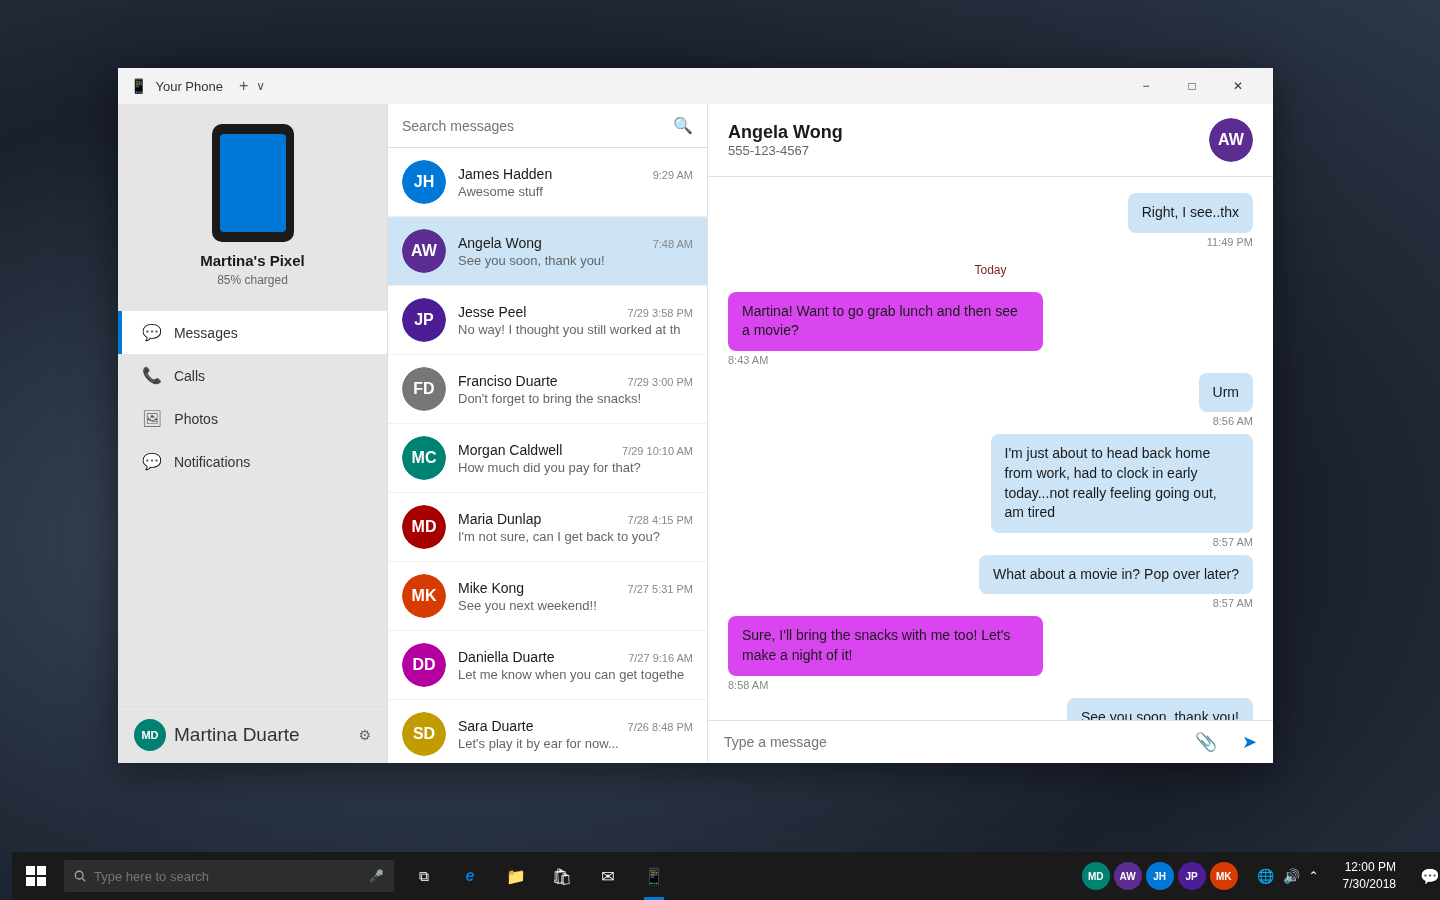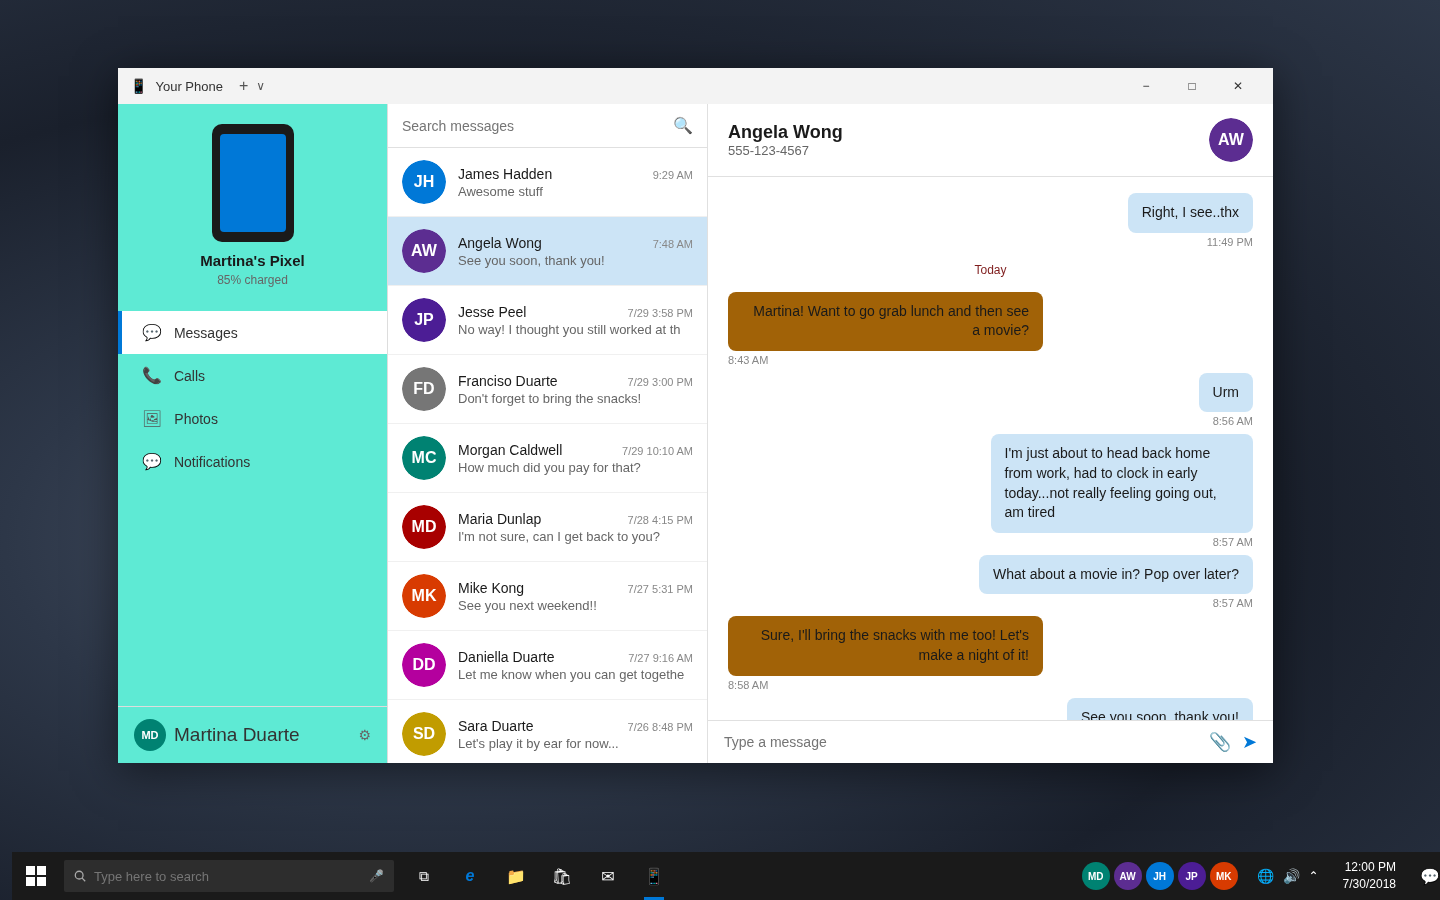--- a/index.html
+++ b/index.html
@@ -207,21 +207,21 @@
     
     .app-content {
       flex: 1;
       display: flex;
       overflow: hidden;
     }
 
     
     .sidebar {
       width: 270px;
-      background: #5eead4;
+      background: #e5e5e5;
       display: flex;
       flex-direction: column;
       flex-shrink: 0;
       border-right: 1px solid #ddd;
     }
 
     .phone-info {
       display: flex;
       flex-direction: column;
       align-items: center;
@@ -495,23 +495,22 @@
     }
 
     .message-bubble {
       padding: 10px 14px;
       border-radius: 8px;
       font-size: 14px;
       line-height: 1.4;
     }
 
     .message.received .message-bubble {
-      background: #a16207;
+      background: #d946ef;
       color: #1a1a1a;
-      text-align: right;
     }
 
     .message.sent .message-bubble {
       background: #cce4f6;
       color: #1a1a1a;
     }
 
     .message-time {
       font-size: 11px;
       color: #888;
@@ -520,21 +519,21 @@
 
     .message.sent .message-time {
       text-align: right;
     }
 
     .message-input-area {
       display: flex;
       align-items: center;
       padding: 10px 16px;
       border-top: 1px solid #e0e0e0;
-      gap: 10px;
+      gap: 24px;
       flex-shrink: 0;
     }
 
     .message-input {
       flex: 1;
       border: none;
       outline: none;
       font-size: 14px;
       color: #333;
       background: transparent;

